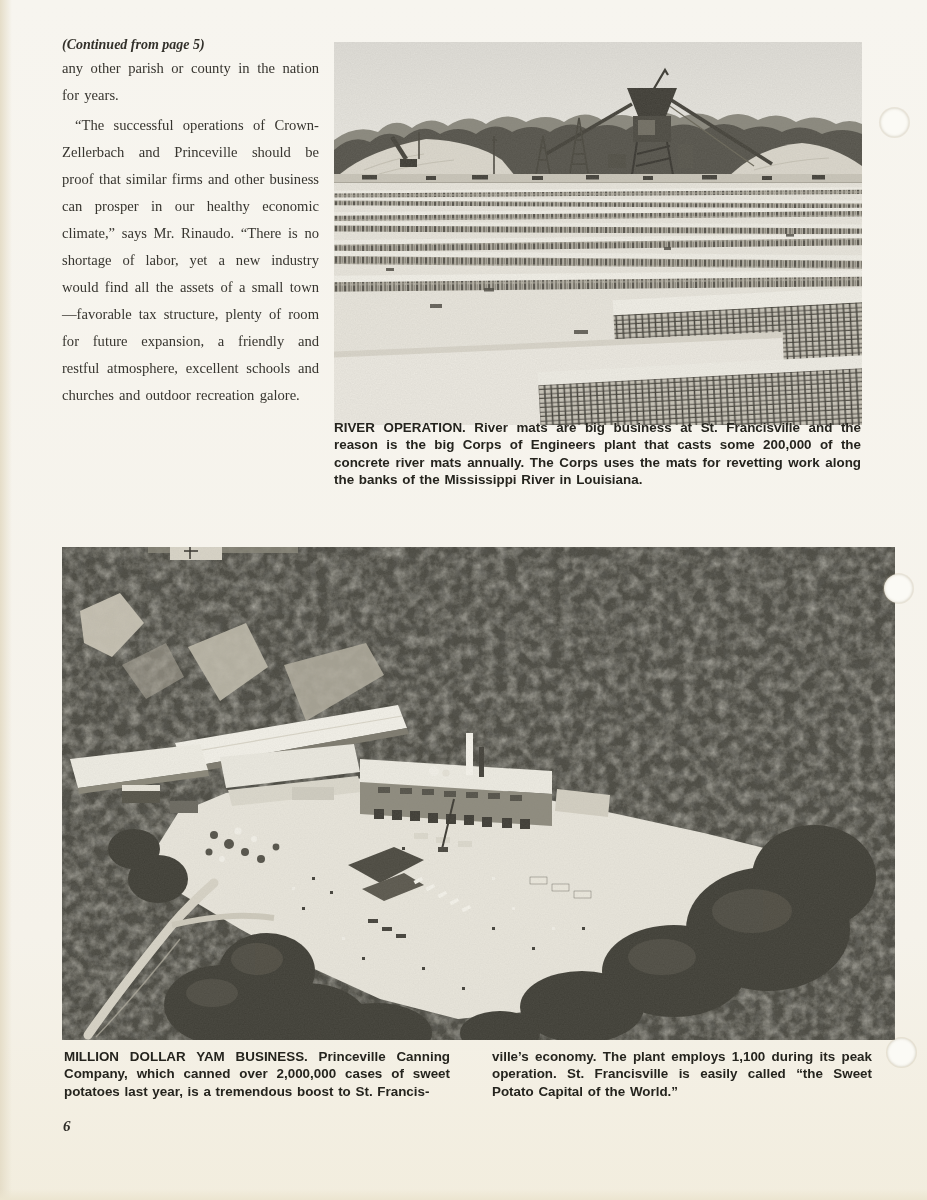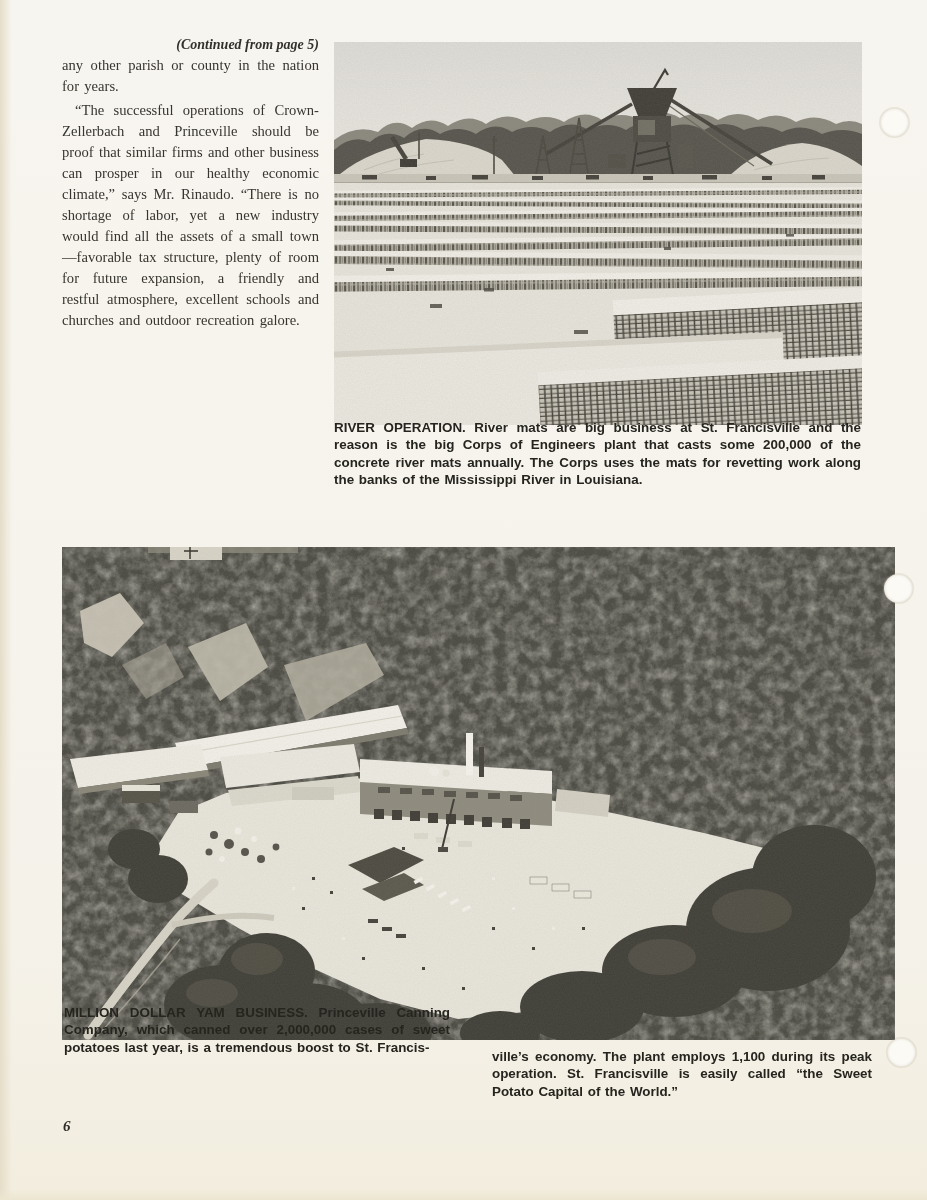--- a/index.html
+++ b/index.html
@@ -4,37 +4,37 @@
 <style>
   html,body{margin:0;padding:0;}
   body{width:927px;height:1200px;background:#f5f2ea;font-family:"Liberation Serif","DejaVu Serif",serif;}
   .page{position:absolute;inset:0;width:927px;height:1200px;overflow:hidden;
         background:linear-gradient(180deg,#f7f5ef 0%,#f5f2ea 78%,#f2edde 100%);}
   .edge-left{position:absolute;left:0;top:0;bottom:0;width:12px;
         background:linear-gradient(90deg,#e5ddc8,rgba(245,242,234,0));pointer-events:none;}
   .edge-bottom{position:absolute;left:0;right:0;bottom:0;height:11px;
         background:linear-gradient(0deg,#ece5d0,rgba(245,242,234,0));pointer-events:none;}
 
-  .continued{position:absolute;left:62px;top:37px;width:257px;text-align:right;
+  .continued{position:absolute;left:62px;top:37px;width:257px;text-align:left;
         font-style:italic;font-weight:bold;font-size:14px;color:#33312b;}
   .article-col{position:absolute;left:62px;top:55px;width:257px;color:#37352f;}
-  .para{margin:0 0 3px 0;font-size:14.6px;line-height:21px;text-align:justify;
+  .para{margin:0 0 3px 0;font-size:14.6px;line-height:27px;text-align:justify;
         word-spacing:1.6px;text-indent:13px;}
   .p-first{text-indent:0;}
 
   .photo{position:absolute;margin:0;padding:0;}
   .photo svg{display:block;}
   .photo-river{left:334px;top:42px;width:528px;height:383px;}
   .photo-yam{left:62px;top:547px;width:833px;height:493px;}
 
   .caption{position:absolute;margin:0;font-family:"Liberation Sans","DejaVu Sans",sans-serif;
         font-weight:bold;font-size:13.4px;line-height:17.3px;color:#25241e;
         text-align:justify;word-spacing:1px;}
   .caption-river{left:334px;top:419px;width:527px;}
-  .caption-yam-left{left:64px;top:1004px;width:386px;}
+  .caption-yam-left{left:64px;top:1048px;width:386px;}
   .caption-yam-right{left:492px;top:1048px;width:380px;}
 
   .page-number{position:absolute;left:63px;top:1118px;font-size:15px;
         font-weight:bold;font-style:italic;color:#2f2d28;}
 
   .punch-hole{position:absolute;width:29px;height:29px;border-radius:50%;background:#fbfaf5;
         box-shadow:inset 0 0 3px rgba(150,140,110,.45),0 0 0 1px rgba(190,180,150,.25);}
   .hole-1{left:880px;top:108px;}
   .hole-2{left:884px;top:574px;}
   .hole-3{left:887px;top:1038px;}

